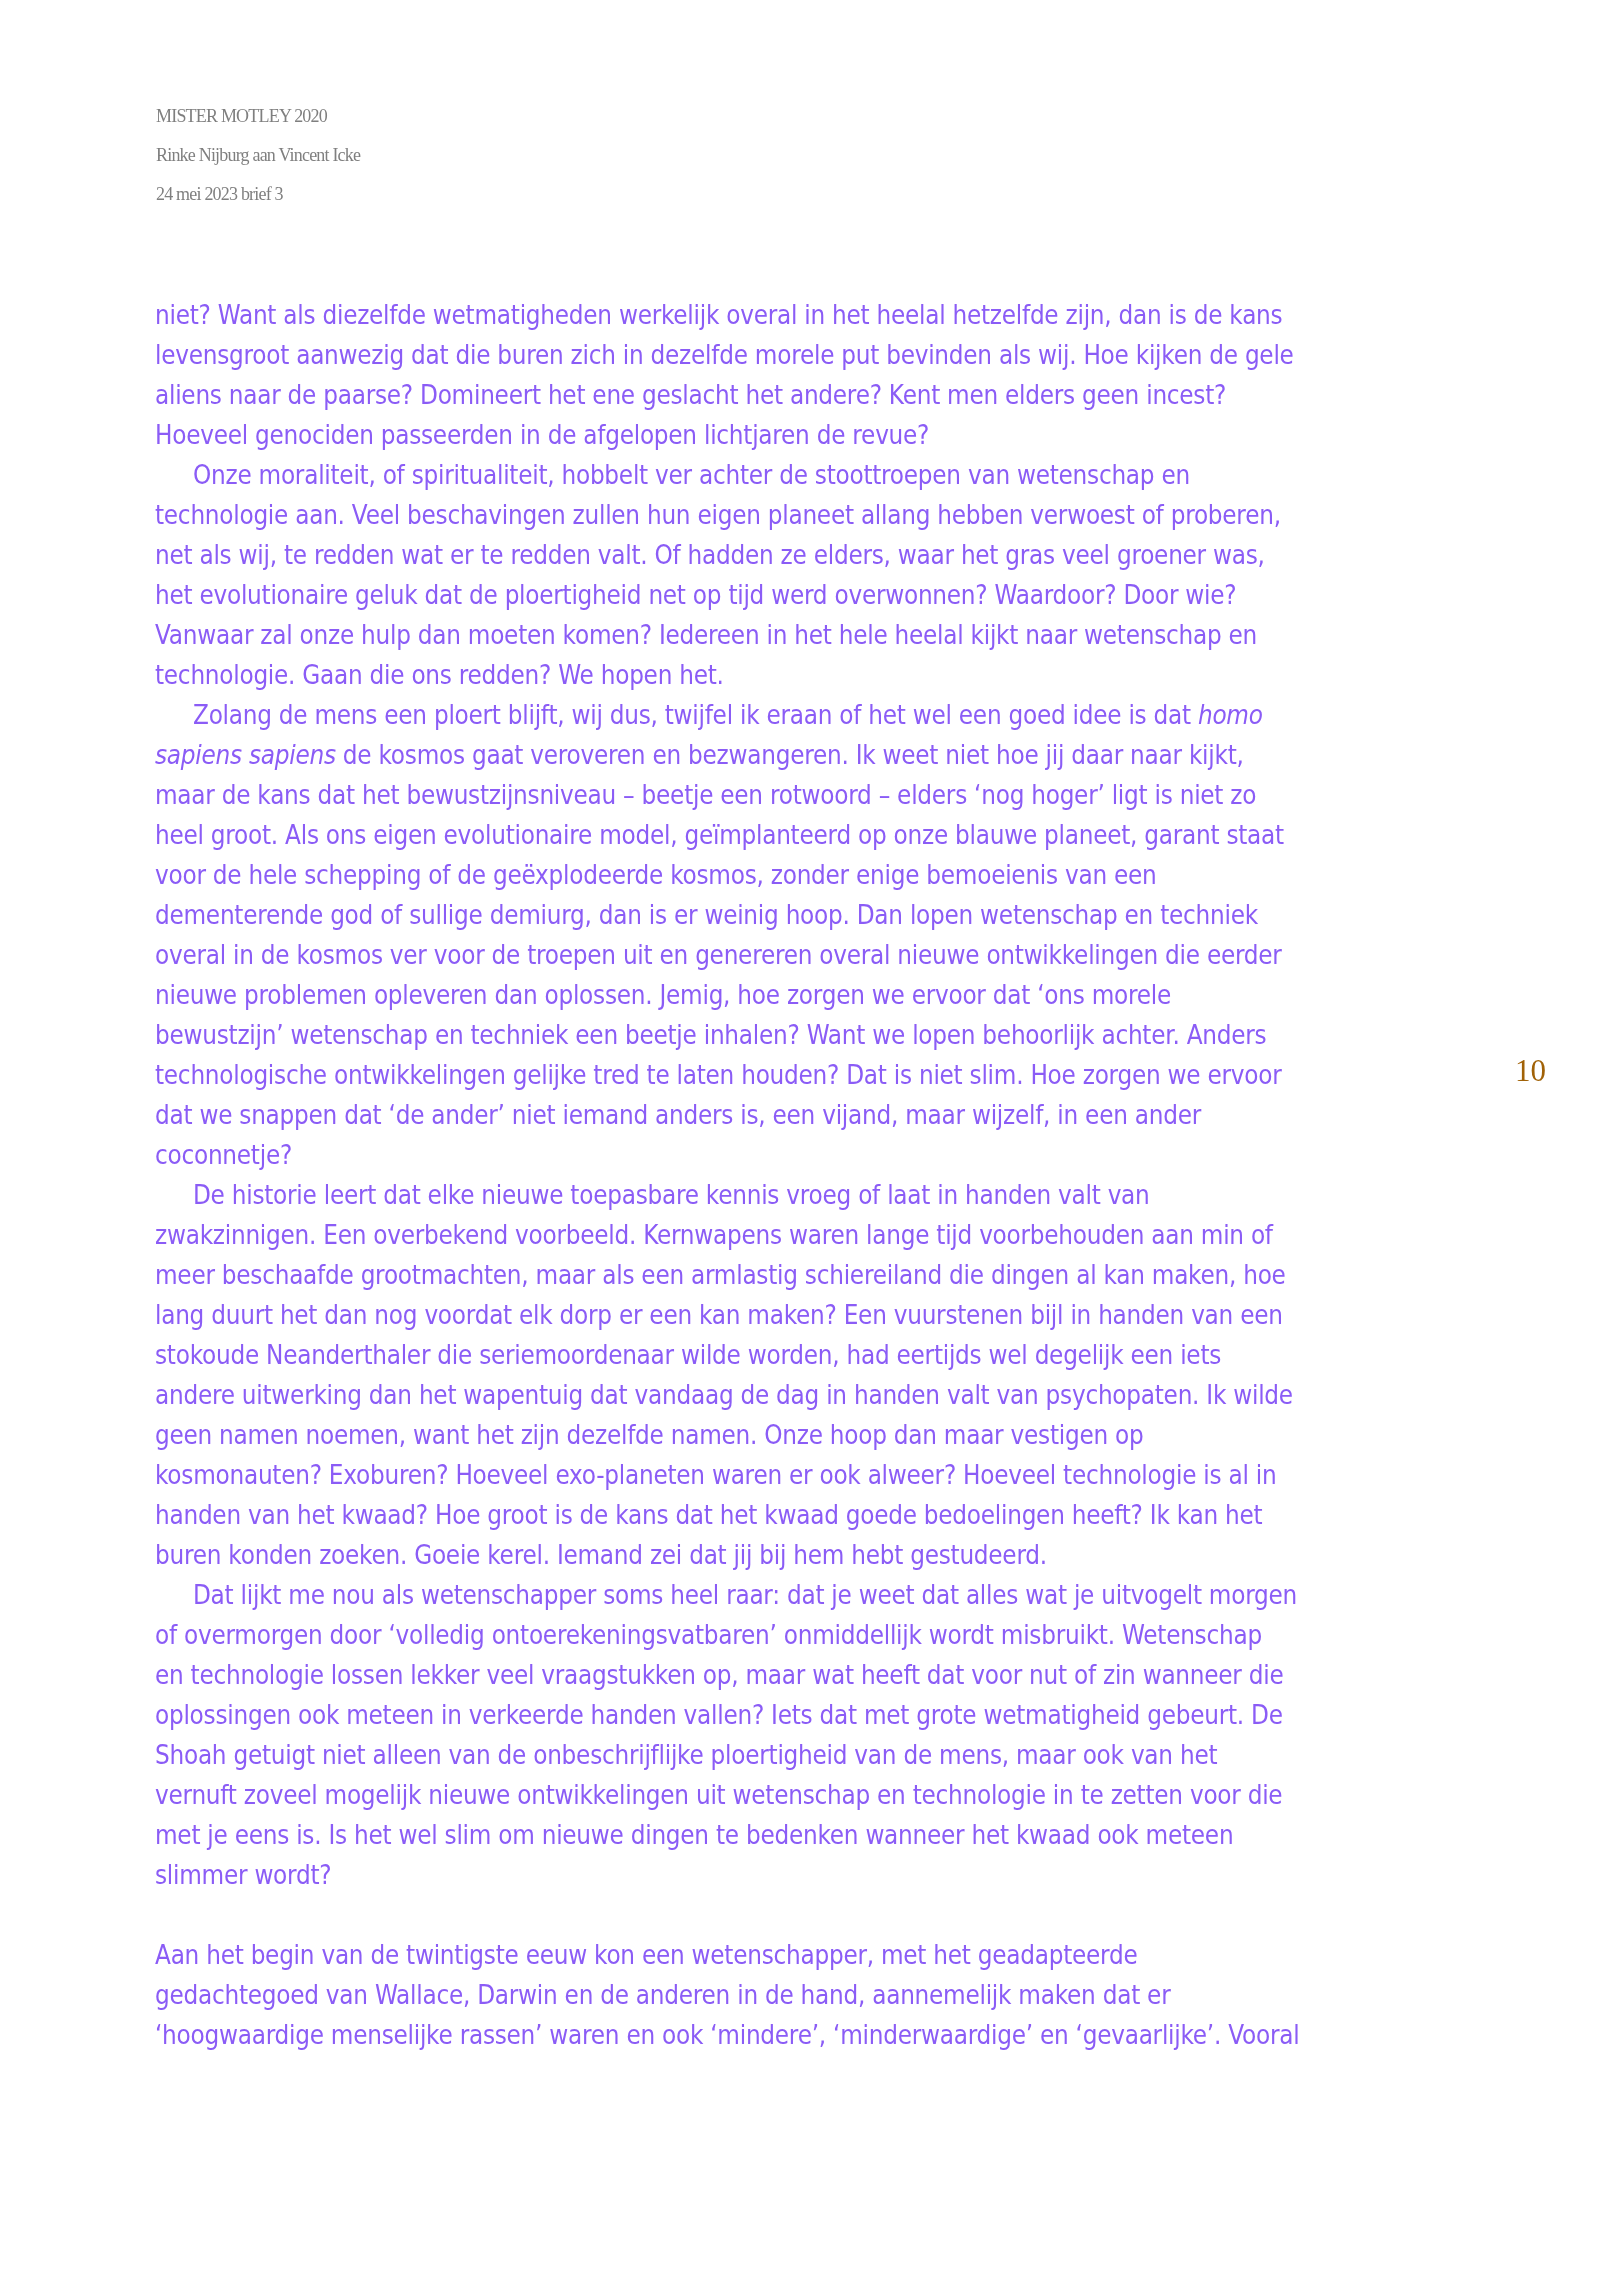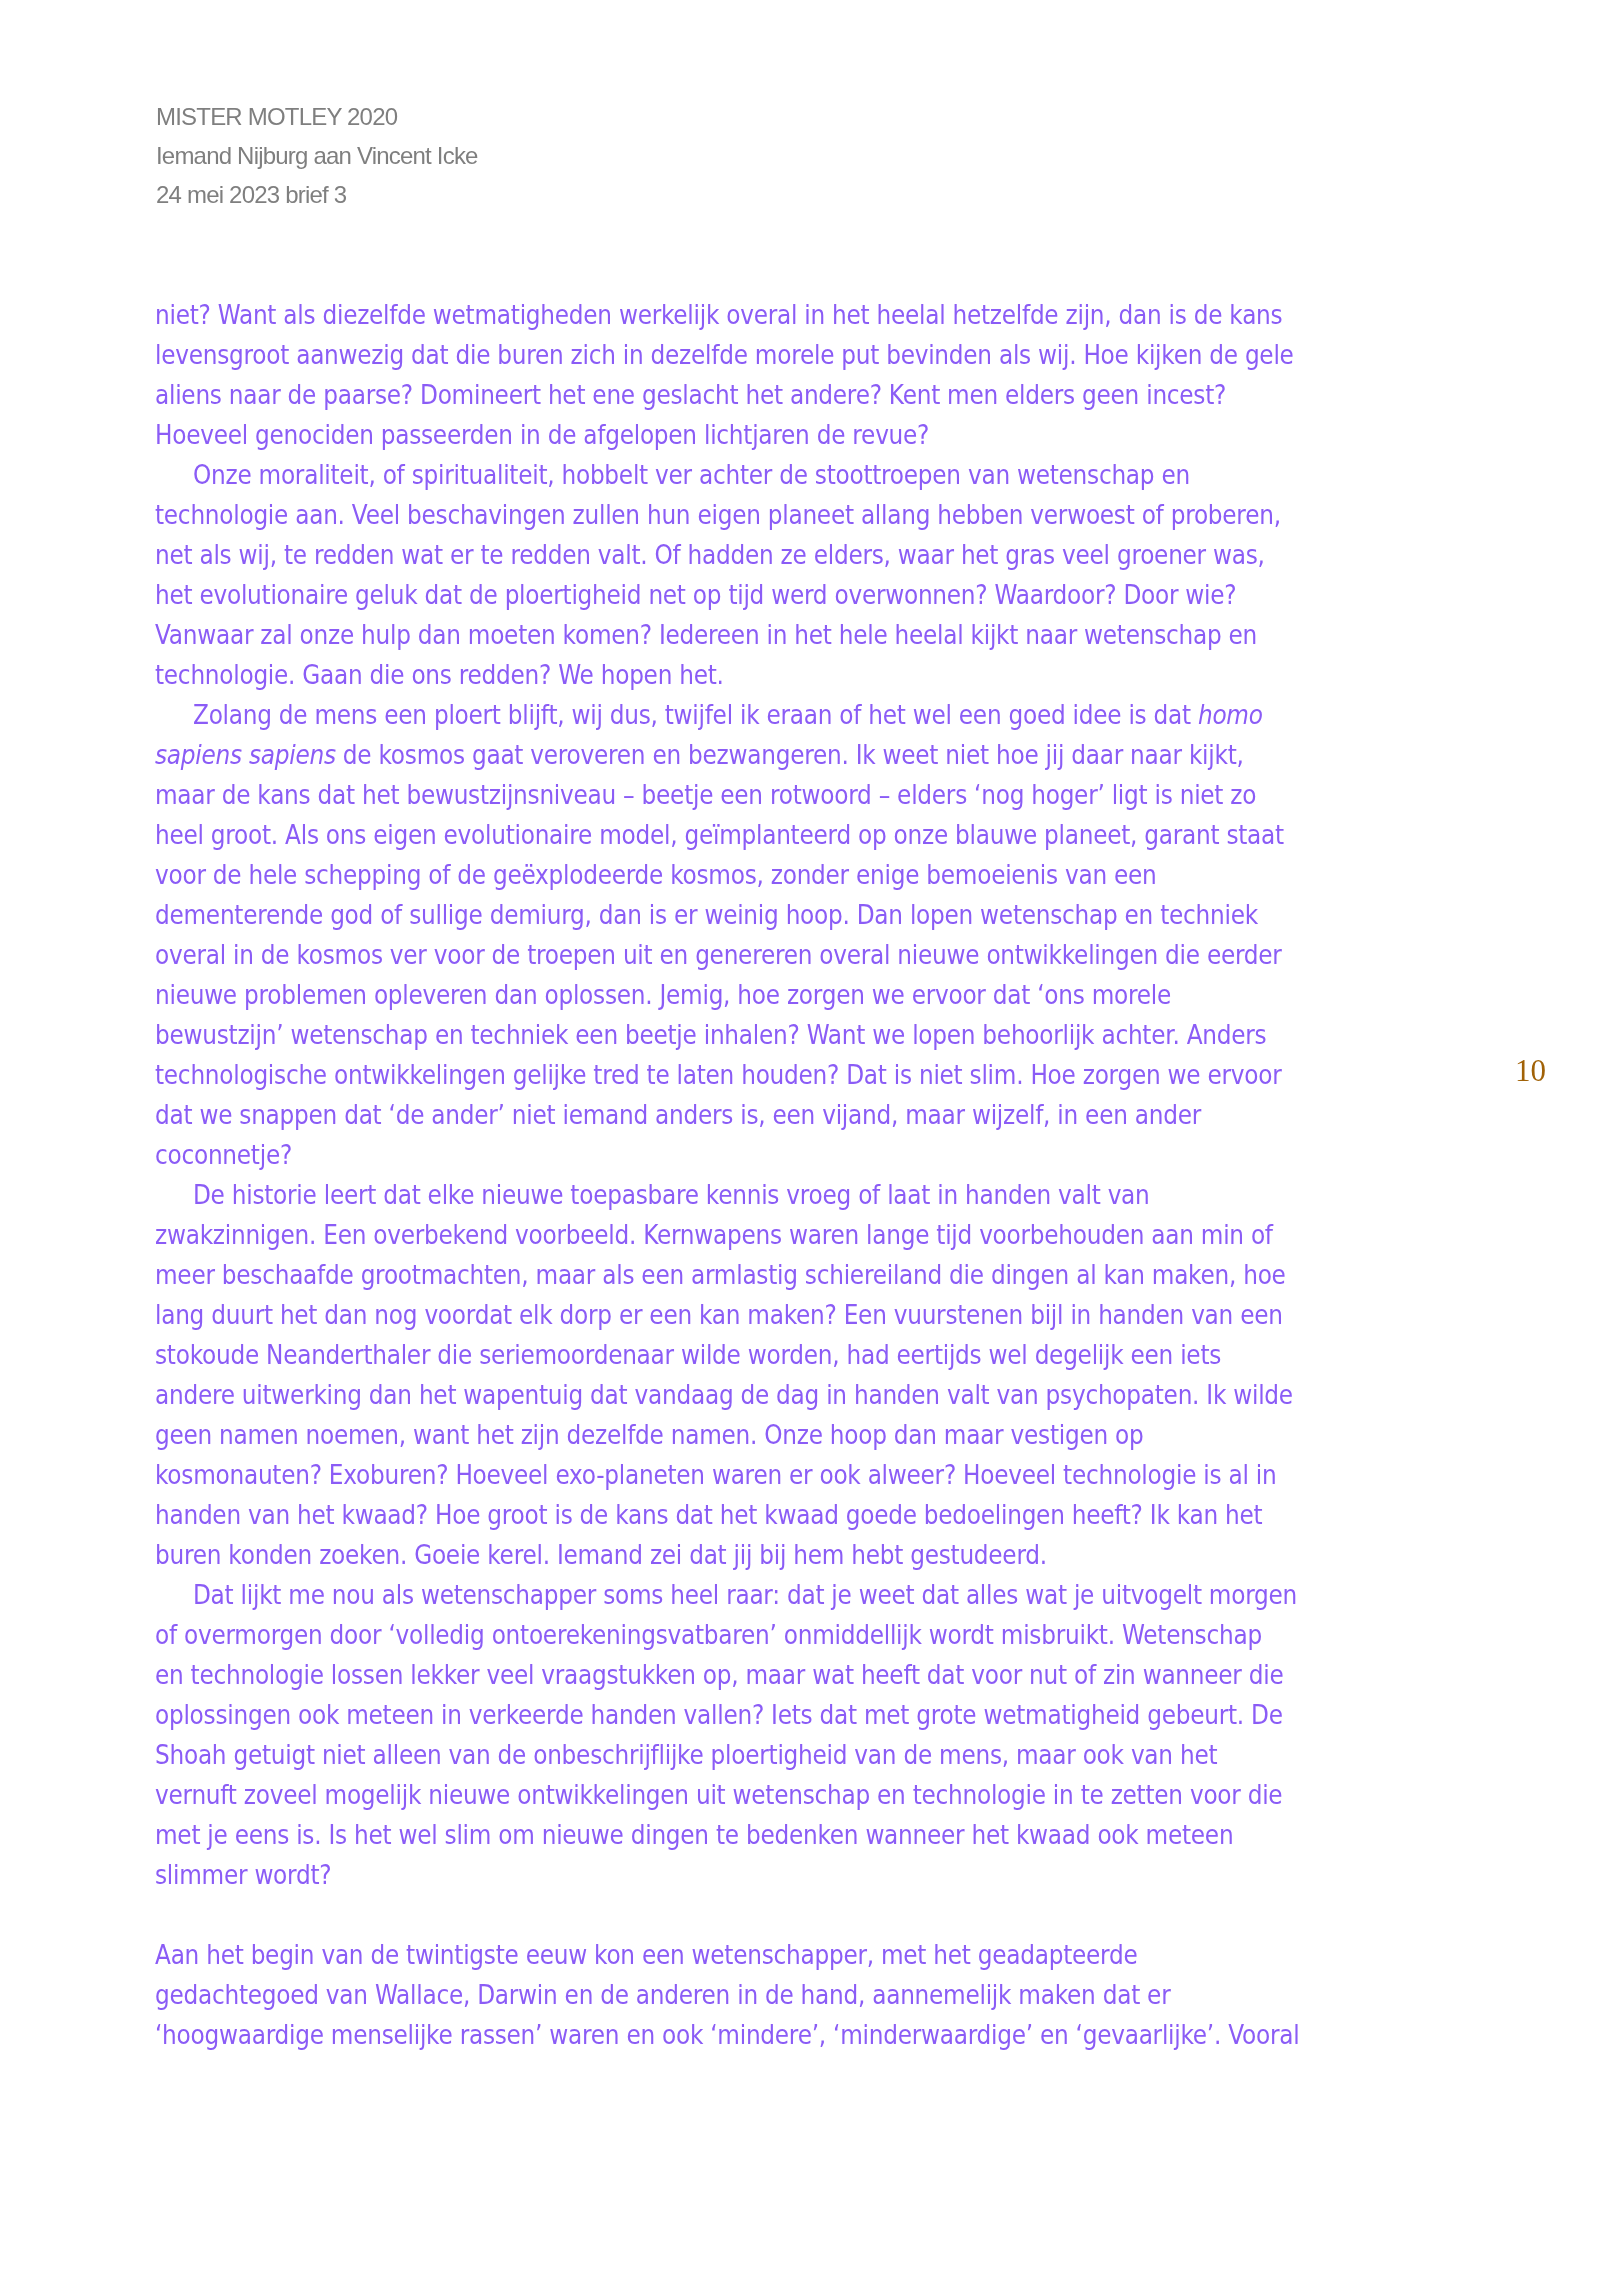--- a/index.html
+++ b/index.html
@@ -1,38 +1,38 @@
 <!DOCTYPE html>
 <html style="font-size:10.5px"><head>
 <meta charset="utf-8">
 <style>
   html, body { margin: 0; padding: 0; background: #ffffff; }
   body { width: 1623px; height: 2295px; position: relative; overflow: hidden; }
   .page { position: absolute; left: 0; top: 0; width: 1623px; height: 2295px; background: #ffffff; }
   .header { position: absolute; left: 156px; top: 97px; color: #7f7f7f;
-    font-family: Liberation Sans, sans-serif; font-size: 24px; line-height: 39px; letter-spacing: -0.8px; }
+    font-family: Liberation Serif, serif; font-size: 18px; line-height: 39px; letter-spacing: -0.8px; }
   .header div { white-space: nowrap; }
   .body { position: absolute; left: 155px; top: 295px; width: 1322px; color: #8b5cf6;
     font-family: "DejaVu Sans", sans-serif; font-size: 27px; line-height: 40px; }
   .line { white-space: nowrap; height: 40px; transform-origin: left center; display: block; }
   .line .t { display: inline-block; transform-origin: left center; transform: scaleX(0.86); letter-spacing: -0.3px; }
   .indent { padding-left: 38px; }
   .blank { height: 40px; }
   i { font-style: italic; }
   .page-num { position: absolute; left: 1515px; top: 1055px; color: #a16207;
     font-family: "Liberation Serif", serif; font-size: 31px; line-height: 31px; }
 </style>
 </head>
 <body>
 
 <div class="page">
 
   <div class="header">
     <div>MISTER MOTLEY 2020</div>
-    <div>Iemand Nijburg aan Vincent Icke</div>
+    <div>Rinke Nijburg aan Vincent Icke</div>
     <div>24 mei 2023 brief 3</div>
   </div>
 
   <div class="page-num">10</div>
 
   <div class="body">
     <div class="line"><span class="t">niet? Want als diezelfde wetmatigheden werkelijk overal in het heelal hetzelfde zijn, dan is de kans</span></div>
     <div class="line"><span class="t">levensgroot aanwezig dat die buren zich in dezelfde morele put bevinden als wij. Hoe kijken de gele</span></div>
     <div class="line"><span class="t">aliens naar de paarse? Domineert het ene geslacht het andere? Kent men elders geen incest?</span></div>
     <div class="line"><span class="t">Hoeveel genociden passeerden in de afgelopen lichtjaren de revue?</span></div>

